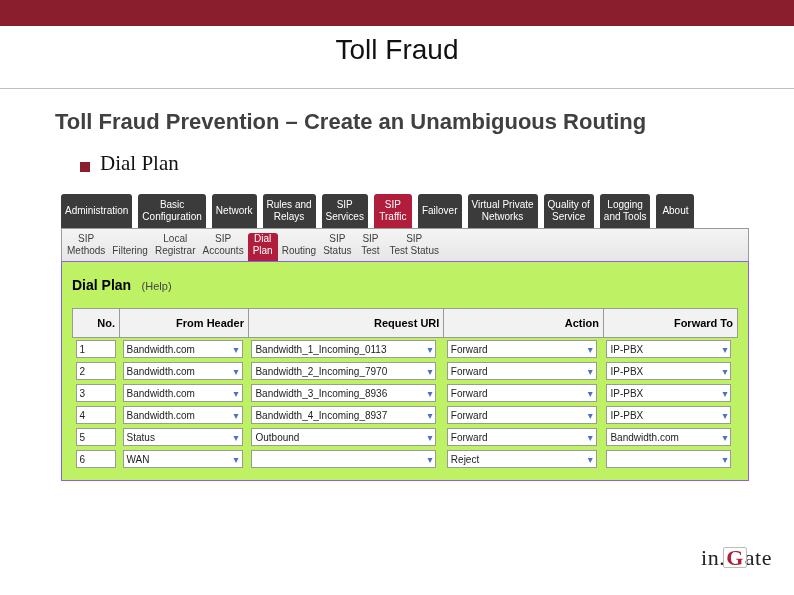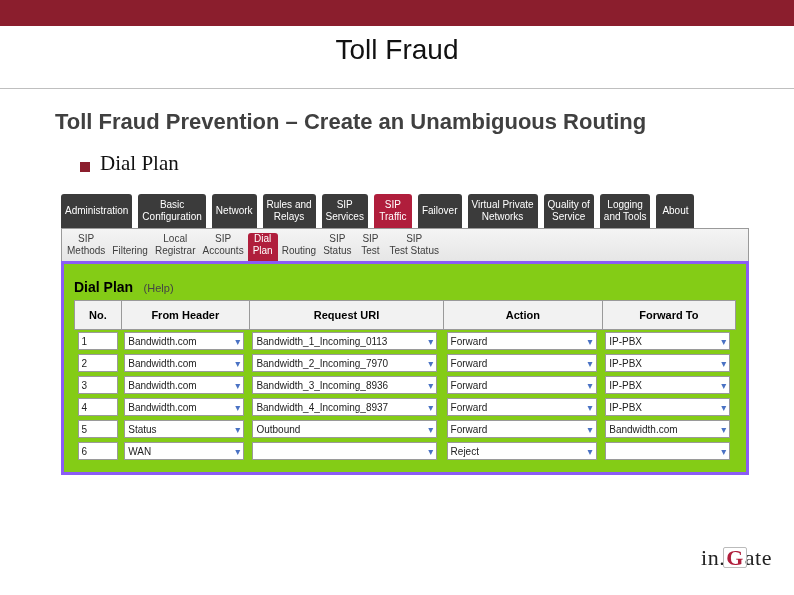--- a/index.html
+++ b/index.html
@@ -100,38 +100,39 @@
     justify-content: flex-end;
     height: 28px;
     cursor: pointer;
   }
   .tab-sub.active {
     background: #b01e3c;
     color: #fff;
     border-radius: 3px 3px 0 0;
   }
   .panel-body {
-    border: 3px solid #8b5cf6;
-    background: #84cc16;
+    border: 1px solid #8b5cf6;
+    background: #bef264;
     padding: 14px 10px 10px 10px;
   }
   .section-title {
     font-weight: bold;
     font-size: 14px;
     display: inline;
   }
   .help {
     font-size: 11px;
     color: #444;
     margin-left: 6px;
   }
   table.plan {
     border-collapse: collapse;
     width: 100%;
-    margin-top: 4px;
+    margin-top: 14px;
+    text-align: right;
   }
   table.plan th {
     border: 1px solid #9a9a9a;
     font-size: 11px;
     font-weight: bold;
     padding: 8px 4px;
     background: #f2f2f2;
   }
   table.plan td {
     padding: 2px 3px;

